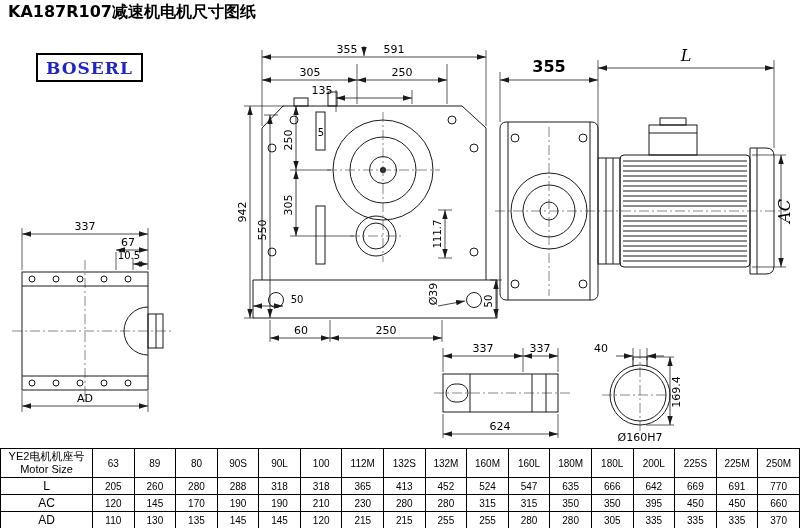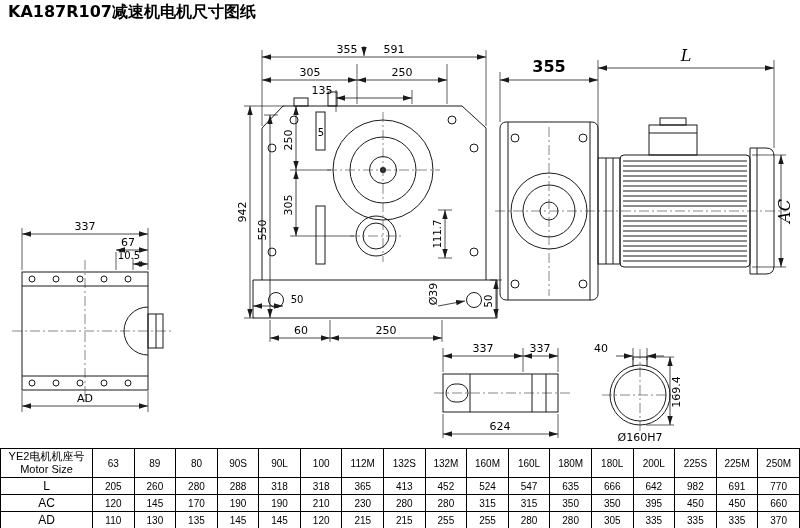--- a/index.html
+++ b/index.html
@@ -242,20 +242,23 @@
       <line class="ext" x1="646" y1="357" x2="674" y2="357"></line>
       <line class="ext" x1="646" y1="425" x2="674" y2="425"></line>
       <line class="dl" x1="670" y1="357" x2="670" y2="425" marker-start="url(#ar)" marker-end="url(#ar)"></line>
       <text class="dim" x="680" y="392" transform="rotate(-90 680 392)">169.4</text>
       <text class="dim" x="640" y="441">Ø160H7</text>
     </g>
   </svg>
 
   <div class="title">KA187R107减速机电机尺寸图纸</div>
 
+  <div class="logo-box">
+    <span class="logo-text" style="color: rgb(31, 37, 200);">BOSERL</span>
+  </div>
 
   <table class="size-table">
     <colgroup>
       <col style="width:92px">
       <col>
         <col>
         <col>
         <col>
         <col>
         <col>
@@ -304,21 +307,21 @@
           <td class="val">318</td>
           <td class="val">318</td>
           <td class="val">365</td>
           <td class="val">413</td>
           <td class="val">452</td>
           <td class="val">524</td>
           <td class="val">547</td>
           <td class="val">635</td>
           <td class="val">666</td>
           <td class="val">642</td>
-          <td class="val">982</td>
+          <td class="val">669</td>
           <td class="val">691</td>
           <td class="val">770</td>
         </tr>
         <tr class="data-row">
           <th class="label-col">AC</th>
           <td class="val">120</td>
           <td class="val">145</td>
           <td class="val">170</td>
           <td class="val">190</td>
           <td class="val">190</td>

